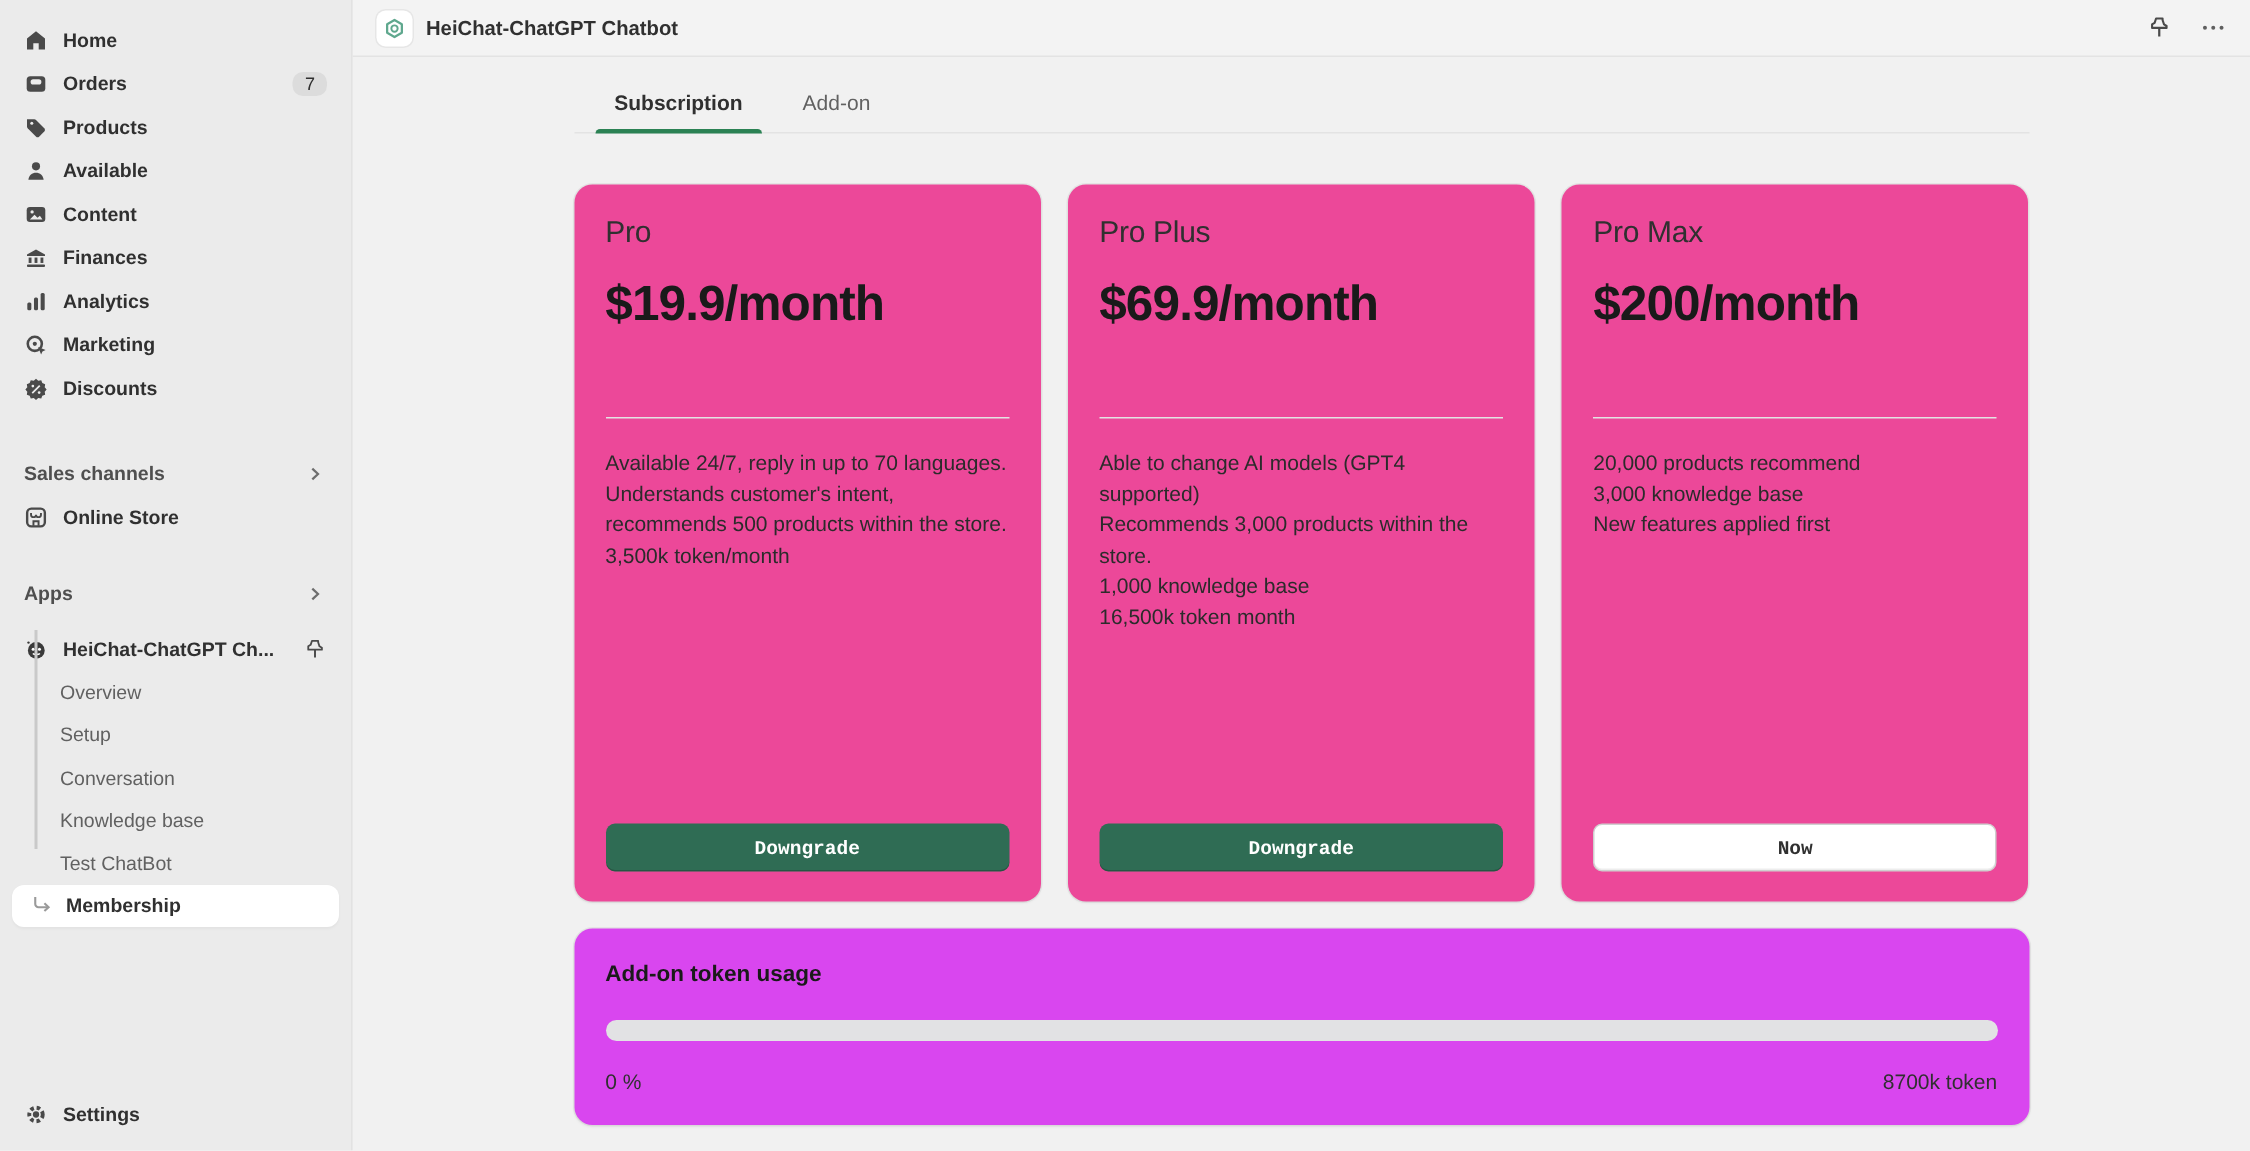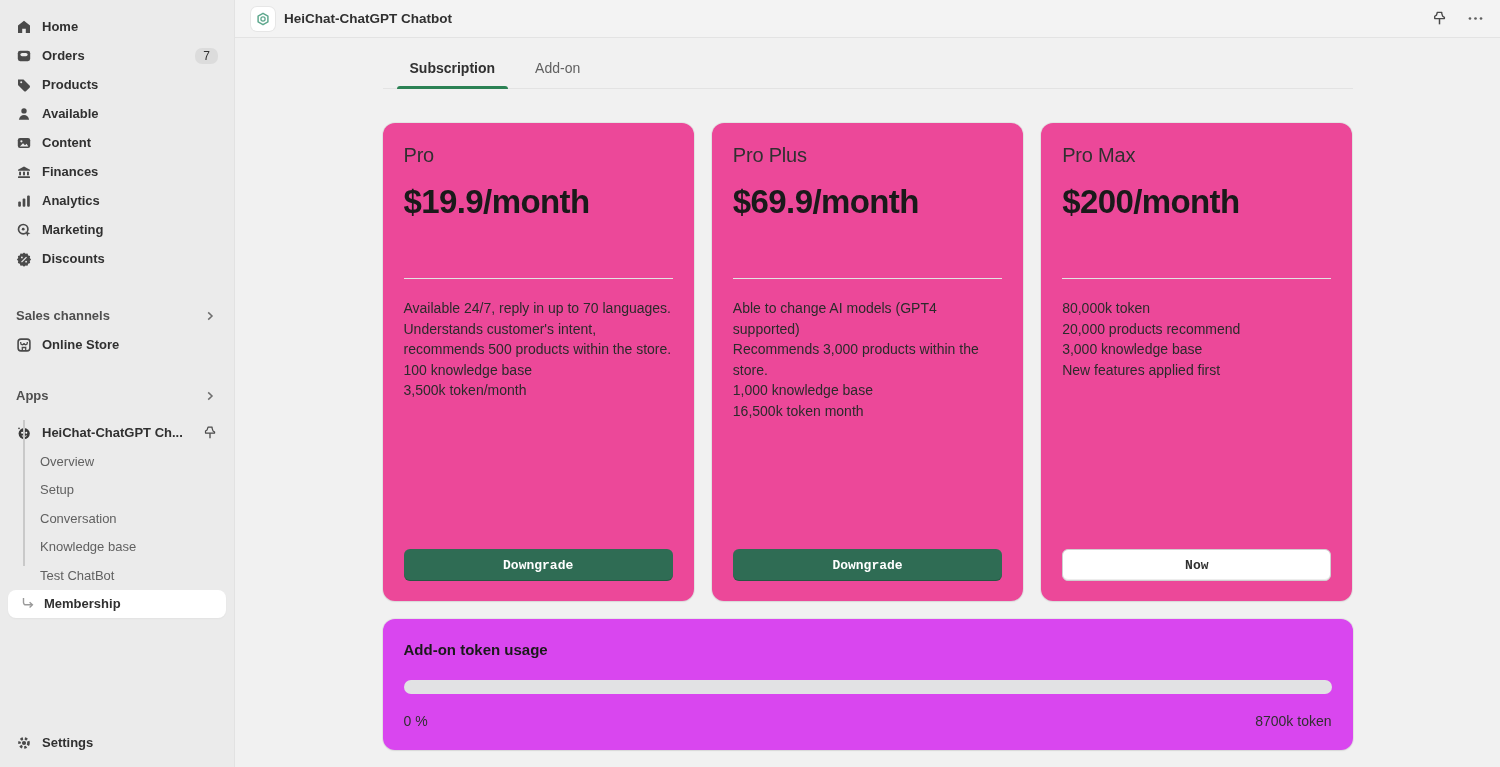--- a/index.html
+++ b/index.html
@@ -283,41 +283,39 @@
         </div>
 
         <div class="cards">
 
           <div class="card">
             <div class="plan-name">Pro</div>
             <div class="plan-price">$19.9/month</div>
             <hr>
             <div class="feature">Available 24/7, reply in up to 70 languages.</div>
             <div class="feature">Understands customer's intent, recommends 500 products within the store.</div>
-            <div class="feature">100 knowledge base</div>
             <div class="feature">3,500k token/month</div>
             <button class="btn primary">Downgrade</button>
           </div>
 
           <div class="card">
             <div class="plan-name">Pro Plus</div>
             <div class="plan-price">$69.9/month</div>
             <hr>
             <div class="feature">Able to change AI models (GPT4 supported)</div>
             <div class="feature">Recommends 3,000 products within the store.</div>
             <div class="feature">1,000 knowledge base</div>
             <div class="feature">16,500k token month</div>
             <button class="btn primary">Downgrade</button>
           </div>
 
           <div class="card">
             <div class="plan-name">Pro Max</div>
             <div class="plan-price">$200/month</div>
             <hr>
-            <div class="feature">80,000k token</div>
             <div class="feature">20,000 products recommend</div>
             <div class="feature">3,000 knowledge base</div>
             <div class="feature">New features applied first</div>
             <button class="btn secondary">Now</button>
           </div>
 
         </div>
 
         <div class="usage-card">
           <div class="usage-title">Add-on token usage</div>

